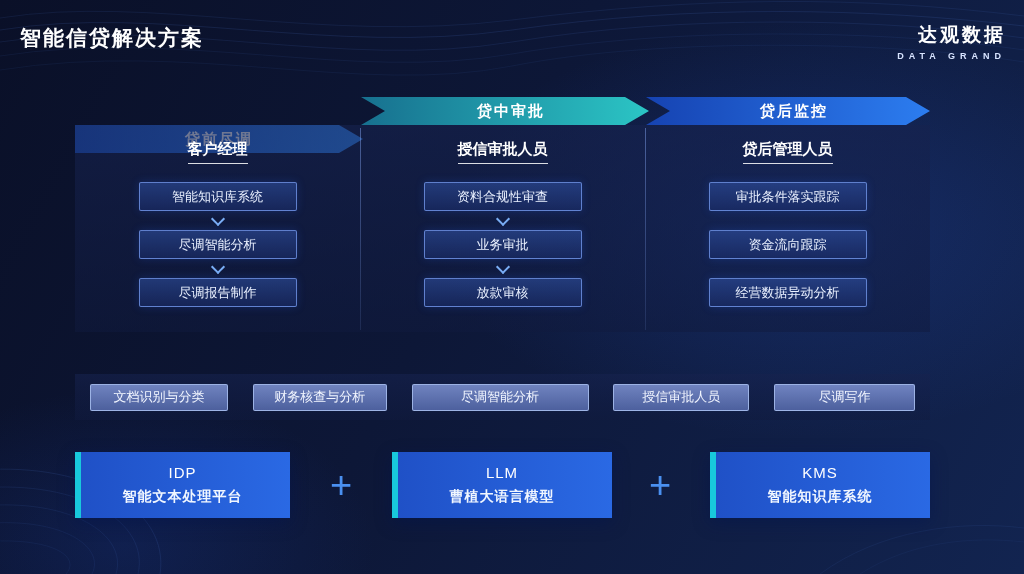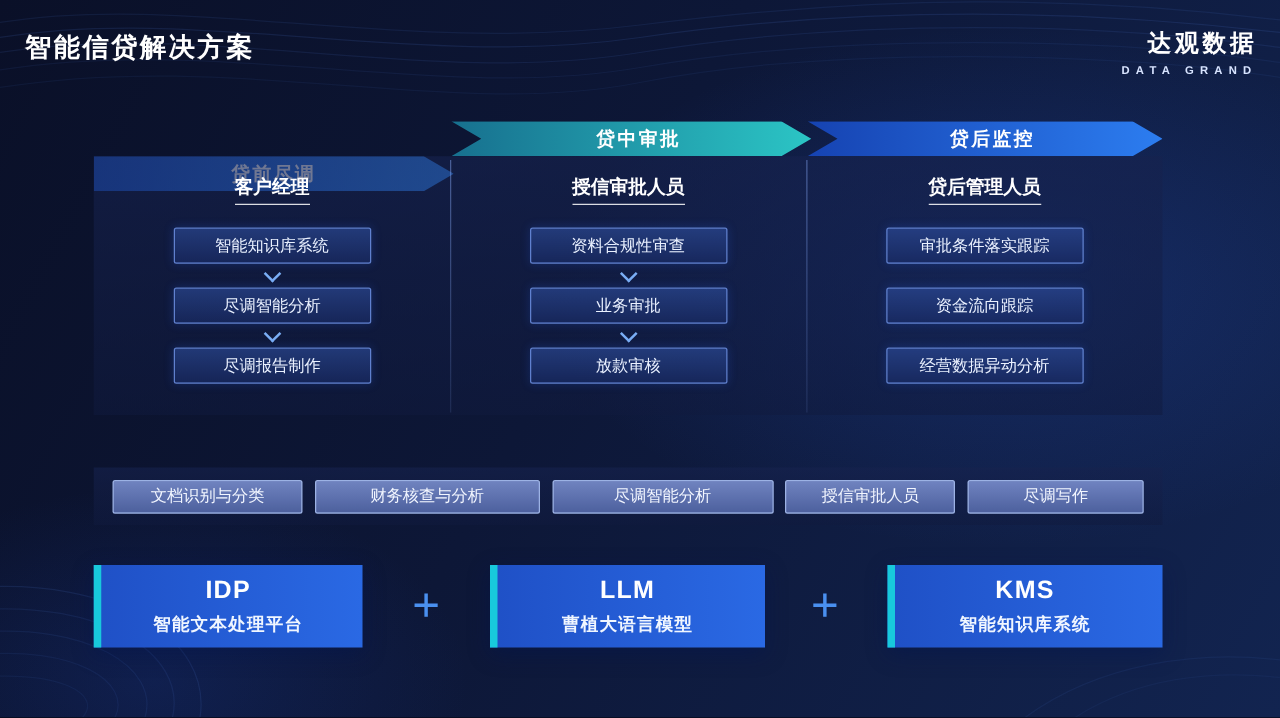--- a/index.html
+++ b/index.html
@@ -100,39 +100,39 @@
     padding: 0 15px;
   }
   .cap-box {
     height: 27px;
     display: flex; align-items: center; justify-content: center;
     font-size: 13px; color: #f2f6ff;
     background: linear-gradient(180deg, rgba(120,140,202,0.92), rgba(82,102,166,0.92));
     border: 1px solid rgba(160,182,232,0.95);
     border-radius: 2px;
   }
-  .cap-w1 { width: 152px; } .cap-w2 { width: 180px; } .cap-w3 { width: 177px; }
+  .cap-w1 { width: 138px; } .cap-w2 { width: 134px; } .cap-w3 { width: 177px; }
   .cap-w4 { width: 136px; } .cap-w5 { width: 141px; }
 
   
   .product-card {
     position: absolute; top: 452px; height: 66px;
     background: linear-gradient(90deg, var(--product-from, #1f50c6), var(--product-to, #2a69e4));
     display: flex; flex-direction: column; align-items: center; justify-content: center;
     gap: 7px;
     box-shadow: 0 5px 16px rgba(0, 20, 80, 0.45);
   }
   .prod-1 { left: 75px;  width: 215px; }
   .prod-2 { left: 392px; width: 220px; }
   .prod-3 { left: 710px; width: 220px; }
   .accent-bar {
     position: absolute; left: 0; top: 0; width: 6px; height: 100%;
     background: var(--accent-cyan, #18c9dc);
   }
-  .prod-abbr { font-size: 20px; font-weight: bold; letter-spacing: 1px; color: #ffffff; }
+  .prod-abbr { font-size: 15px; font-weight: normal; letter-spacing: 1px; color: #ffffff; }
   .prod-name { font-size: 14px; font-weight: bold; letter-spacing: 1px; color: #f0f6ff; }
 
   .plus-sign {
     position: absolute; top: 452px; height: 66px; width: 30px;
     display: flex; align-items: center; justify-content: center;
     font-size: 38px; font-weight: 400; color: var(--plus-blue, #4a90f0);
   }
   .plus-1 { left: 326px; } .plus-2 { left: 645px; }
 </style>
 </head>

